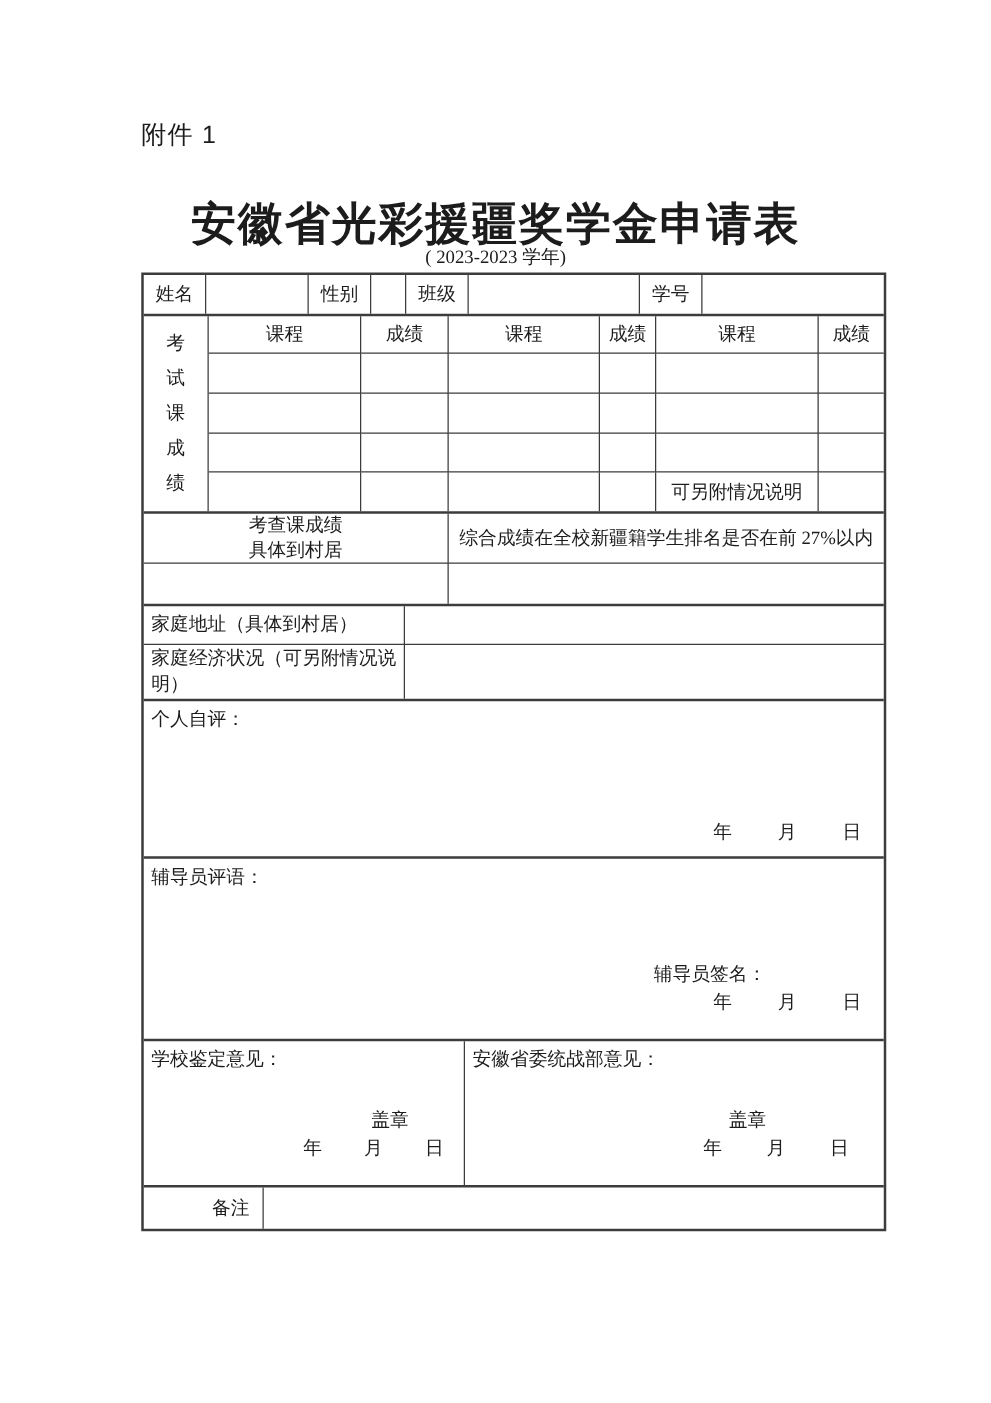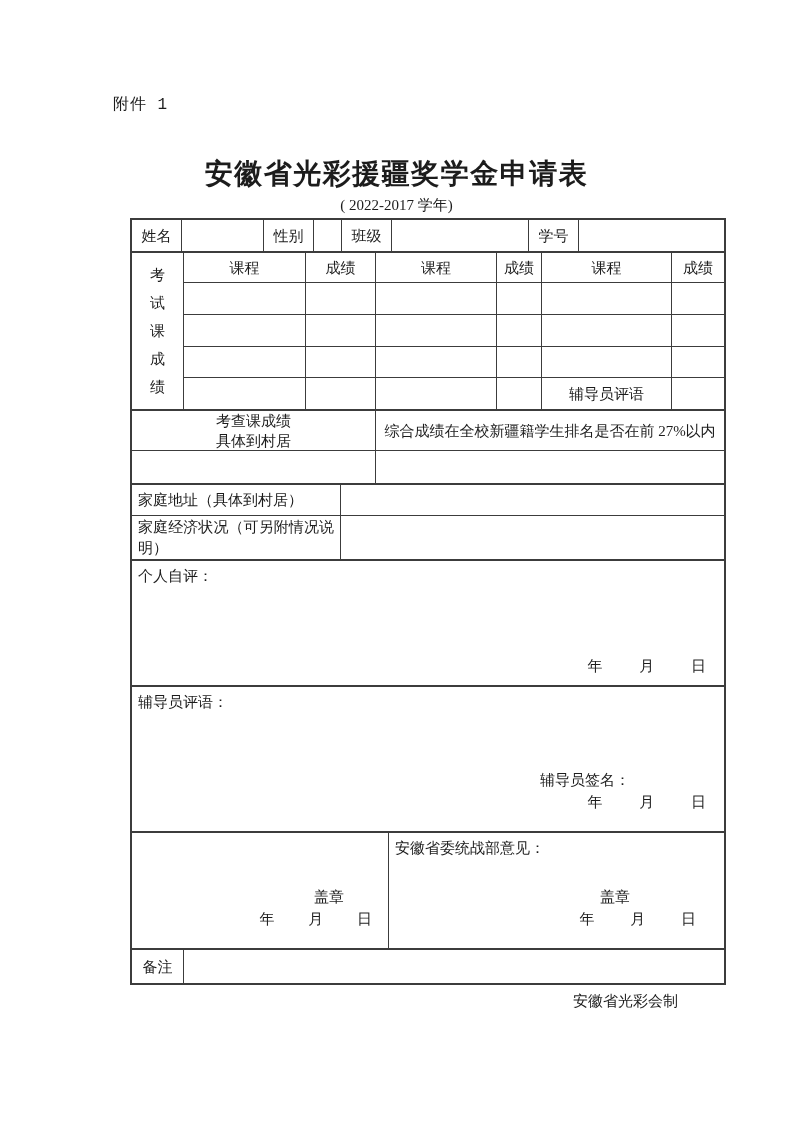--- a/index.html
+++ b/index.html
@@ -6,36 +6,36 @@
   html, body { background: #ffffff; }
   body {
     width: 793px; height: 1122px;
     font-family: "Liberation Serif", "DejaVu Serif", serif;
     color: #1c1c1c;
   }
   .page { position: relative; width: 793px; height: 1122px; overflow: hidden; }
 
   .attachment {
     position: absolute; left: 113px; top: 94px;
-    font-family: Liberation Mono, monospace;
-    font-size: 16px; letter-spacing: 1px;
+    font-family: Liberation Sans, sans-serif;
+    font-size: 20px; letter-spacing: 1px;
   }
   .title {
     position: absolute; left: 0; top: 155px; width: 100%;
     text-align: center;
     font-family: "Liberation Sans", "DejaVu Sans", sans-serif;
-    font-size: 28px; font-weight: bold; letter-spacing: 1.5px;
+    font-size: 36px; font-weight: bold; letter-spacing: 1.5px;
   }
   .subtitle {
     position: absolute; left: 0; top: 196px; width: 100%;
     text-align: center; font-size: 15px;
   }
 
   .form-table {
-    position: absolute; left: 130px; top: 218px; width: 596px;
+    position: absolute; left: 113px; top: 218px; width: 596px;
     border: 2px solid #3c3c3c;
     font-size: 15px;
   }
   .sec { display: grid; border-bottom: 2px solid #3c3c3c; }
   .sec:last-child { border-bottom: none; }
 
   .cell {
     display: flex; align-items: center; justify-content: center;
     border-right: 1px solid #3c3c3c;
     border-bottom: 1px solid #3c3c3c;
@@ -77,35 +77,35 @@
   .date-line span + span { margin-left: 33px; }
   
   .sec-op { grid-template-columns: 257px 335px; grid-template-rows: 115px; }
   .seal-line-l { text-align: right; padding-right: 36px; line-height: 21px; }
   .date-line-l { text-align: right; padding-right: 8px; line-height: 22px; }
   .date-line-l span + span { margin-left: 30px; }
   .seal-line-r { text-align: right; padding-right: 86px; line-height: 21px; }
   .date-line-r { text-align: right; padding-right: 20px; line-height: 22px; }
   .date-line-r span + span { margin-left: 32px; }
   
-  .sec-remark { grid-template-columns: 52px 540px; grid-template-rows: 33px; }
+  .sec-remark { grid-template-columns: 52px 540px; grid-template-rows: 33px; margin-left: 44px; }
 
   .footer-note {
     position: absolute; left: 113px; top: 992px; width: 596px;
     text-align: right; padding-right: 31px; font-size: 15px;
   }
 </style>
 </head>
 <body>
 
 <div class="page">
 
   <div class="attachment">附件 1</div>
   <div class="title">安徽省光彩援疆奖学金申请表</div>
-  <div class="subtitle">( 2022-2017 学年)</div>
+  <div class="subtitle">( 2023-2023 学年)</div>
 
   <div class="form-table">
 
     <div class="sec sec-basic">
       <div class="cell nbb">姓名</div>
       <div class="cell nbb"></div>
       <div class="cell nbb">性别</div>
       <div class="cell nbb"></div>
       <div class="cell nbb">班级</div>
       <div class="cell nbb"></div>
@@ -146,21 +146,21 @@
       <div class="cell"></div>
       <div class="cell"></div>
       <div class="cell"></div>
       <div class="cell"></div>
       <div class="cell nbr"></div>
 
       <div class="cell nbb"></div>
       <div class="cell nbb"></div>
       <div class="cell nbb"></div>
       <div class="cell nbb"></div>
-      <div class="cell nbb">辅导员评语</div>
+      <div class="cell nbb">可另附情况说明</div>
       <div class="cell nbb nbr"></div>
     </div>
 
     <div class="sec sec-qual">
       <div class="cell two-line">
         <span>考查课成绩</span>
         <span>具体到村居</span>
       </div>
       <div class="cell nbr nowrap">综合成绩在全校新疆籍学生排名是否在前 27%以内</div>
       <div class="cell nbb"></div>
@@ -194,20 +194,21 @@
         <div class="date-line">
           <span>年</span>
           <span>月</span>
           <span>日</span>
         </div>
       </div>
     </div>
 
     <div class="sec sec-op">
       <div class="cell block fill-cell pb-deep nbb">
+        <div>学校鉴定意见：</div>
         <div class="spacer"></div>
         <div class="seal-line-l">盖章</div>
         <div class="date-line-l">
           <span>年</span>
           <span>月</span>
           <span>日</span>
         </div>
       </div>
       <div class="cell block fill-cell pb-deep nbb nbr">
         <div>安徽省委统战部意见：</div>
@@ -221,15 +222,14 @@
       </div>
     </div>
 
     <div class="sec sec-remark">
       <div class="cell nbb">备注</div>
       <div class="cell nbb nbr"></div>
     </div>
 
   </div>
 
-  <div class="footer-note">安徽省光彩会制</div>
 
 </div>
 
 </body></html>

